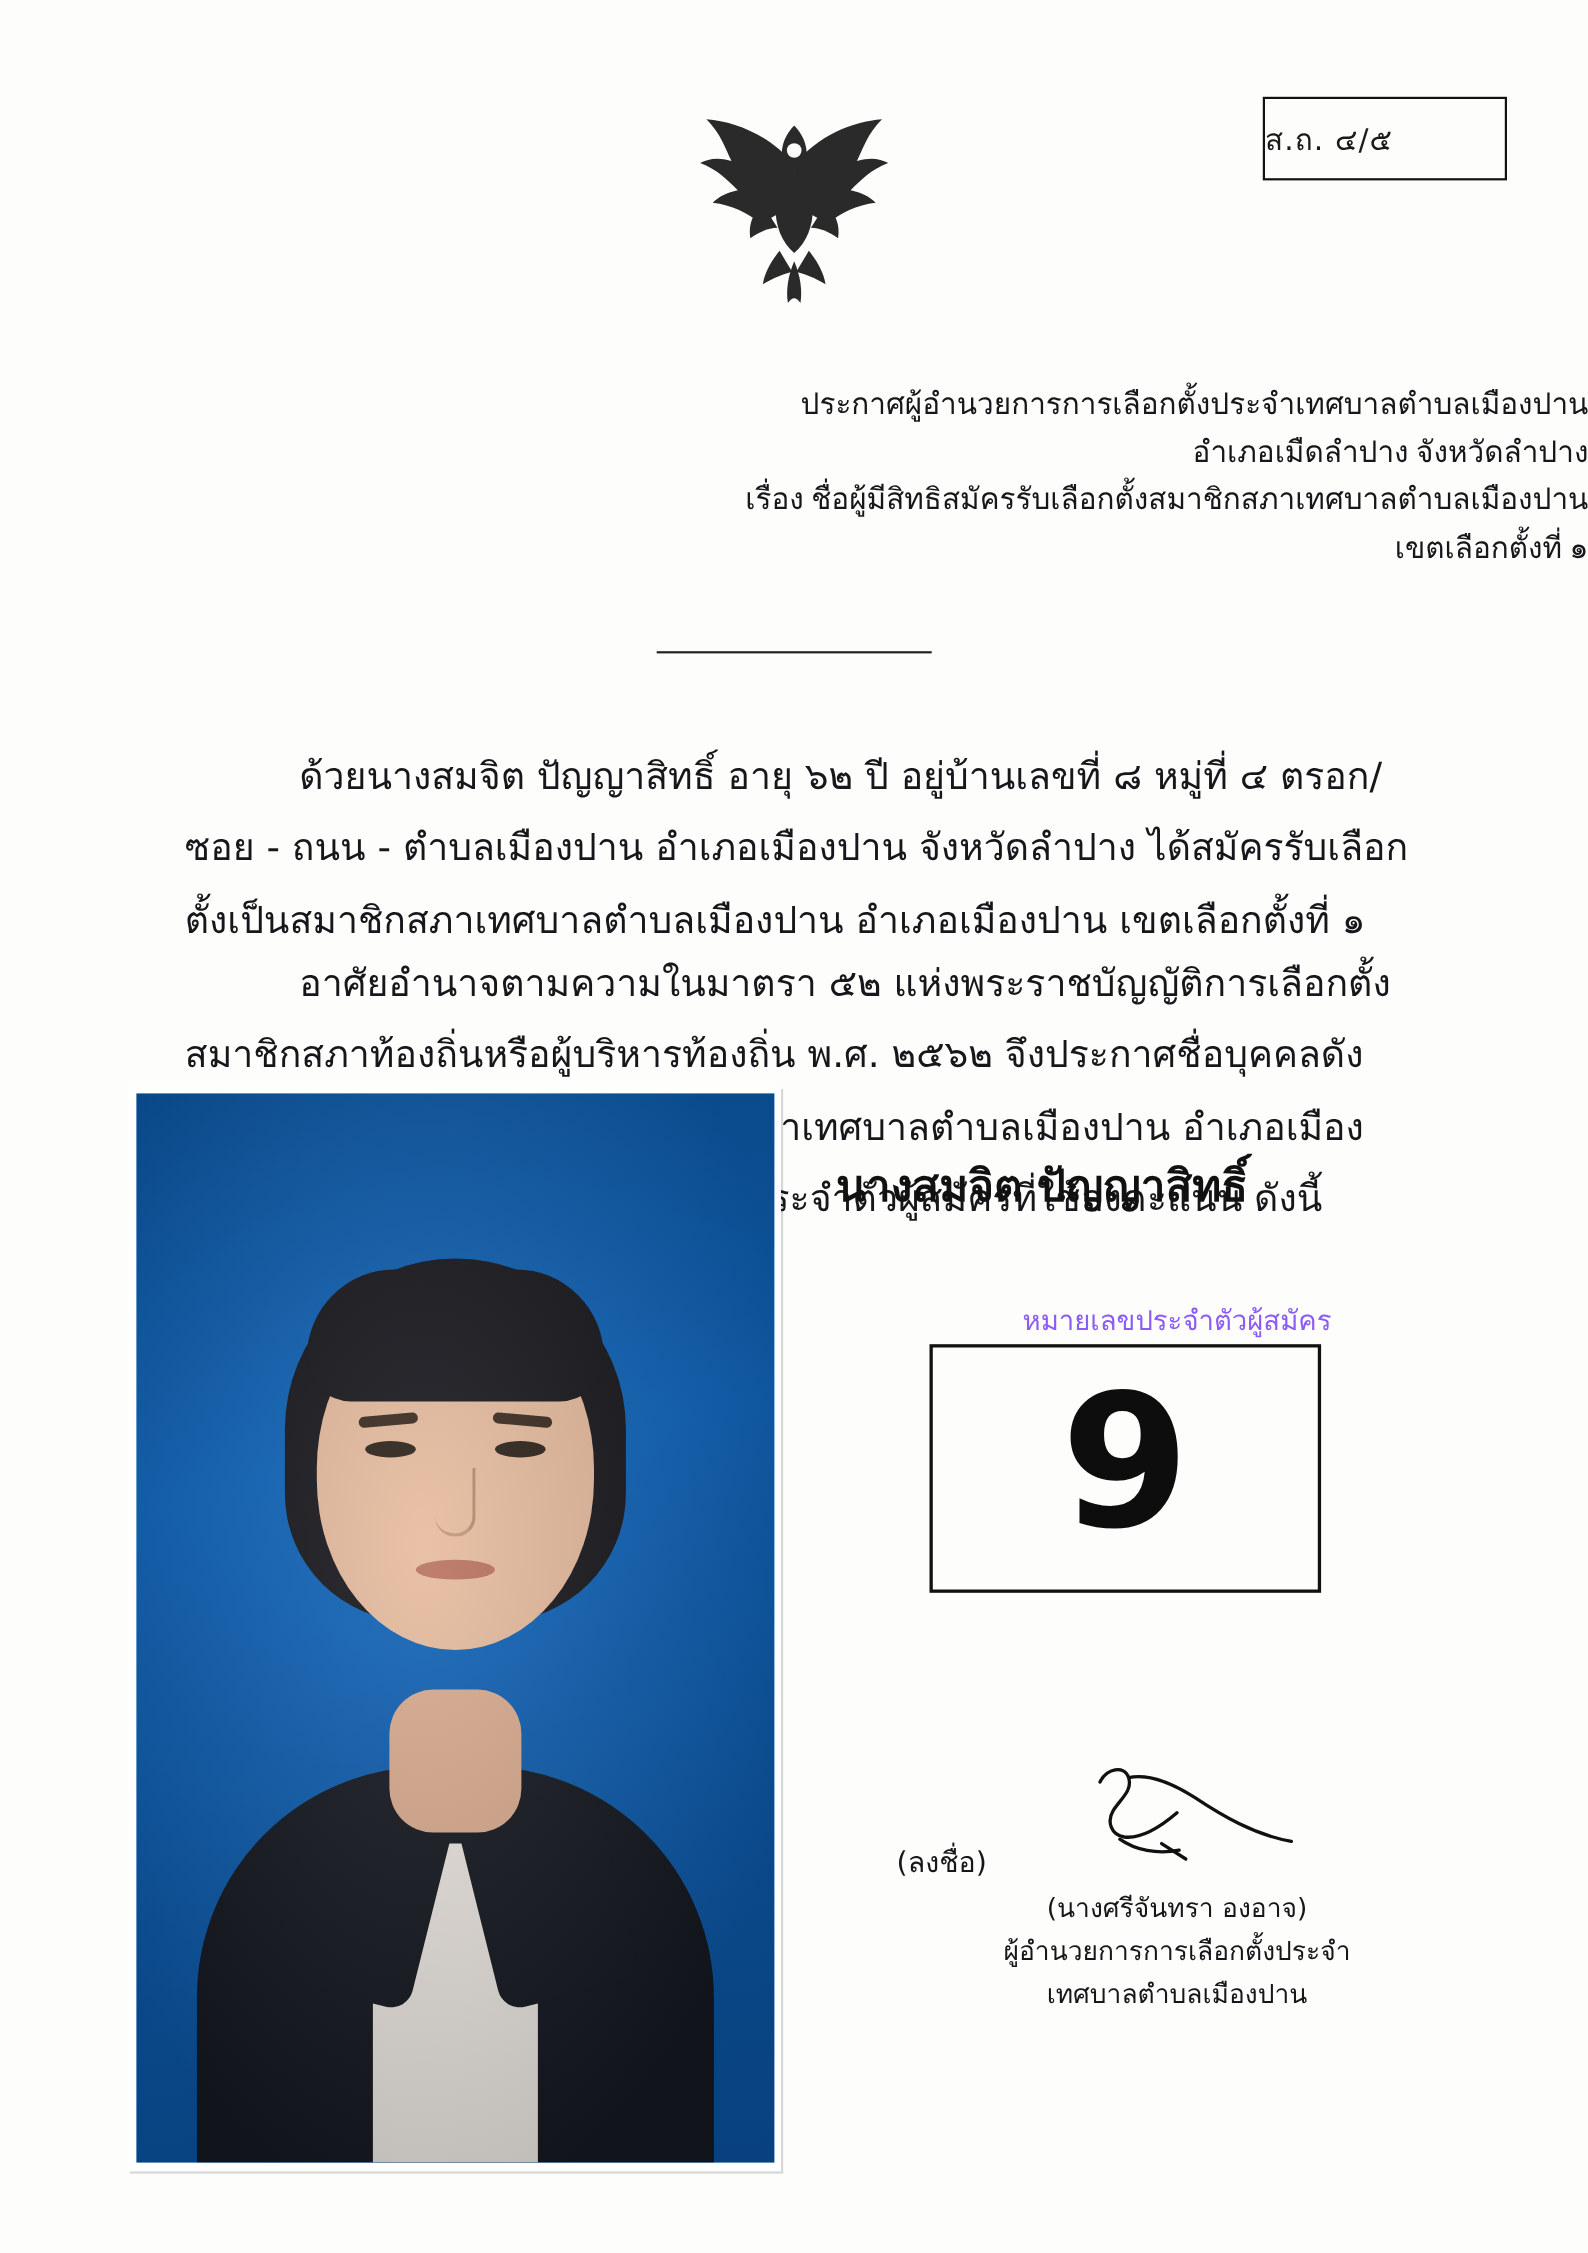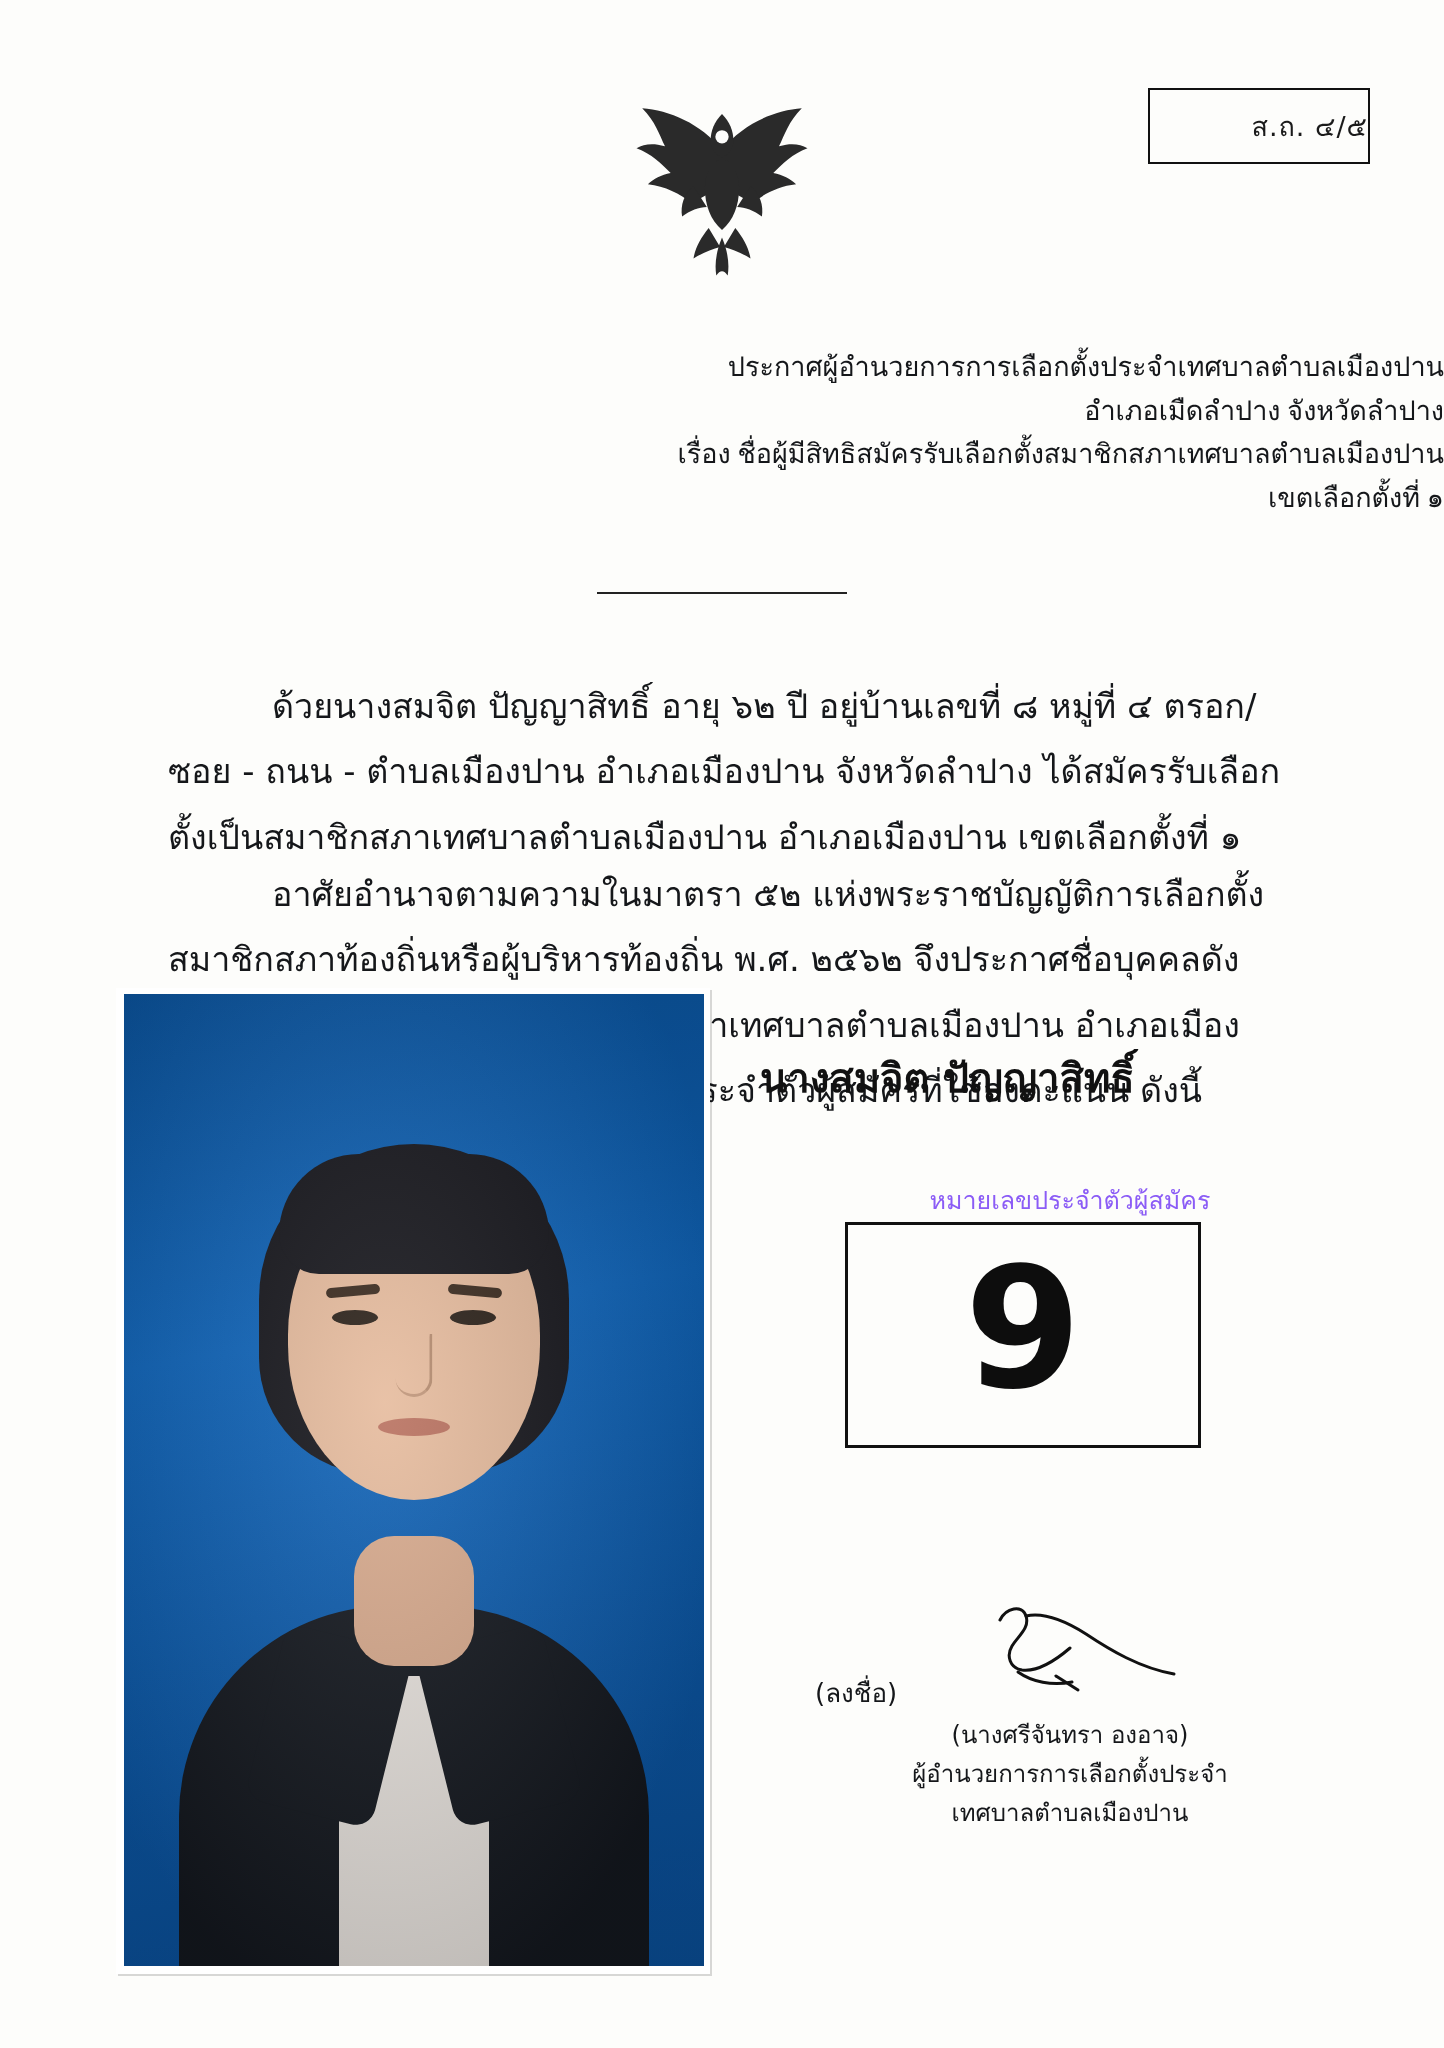--- a/index.html
+++ b/index.html
@@ -24,21 +24,21 @@
   
   .form-code-box {
     position: absolute;
     top: 88px;
     left: 1148px;
     width: 218px;
     height: 72px;
     border: 2px solid #111;
     display: flex;
     align-items: center;
-    justify-content: flex-end;
+    justify-content: flex-start;
     font-size: 27px;
     letter-spacing: 1px;
   }
 
   
   .emblem {
     position: absolute;
     top: 95px;
     left: 50%;
     transform: translateX(-50%);

